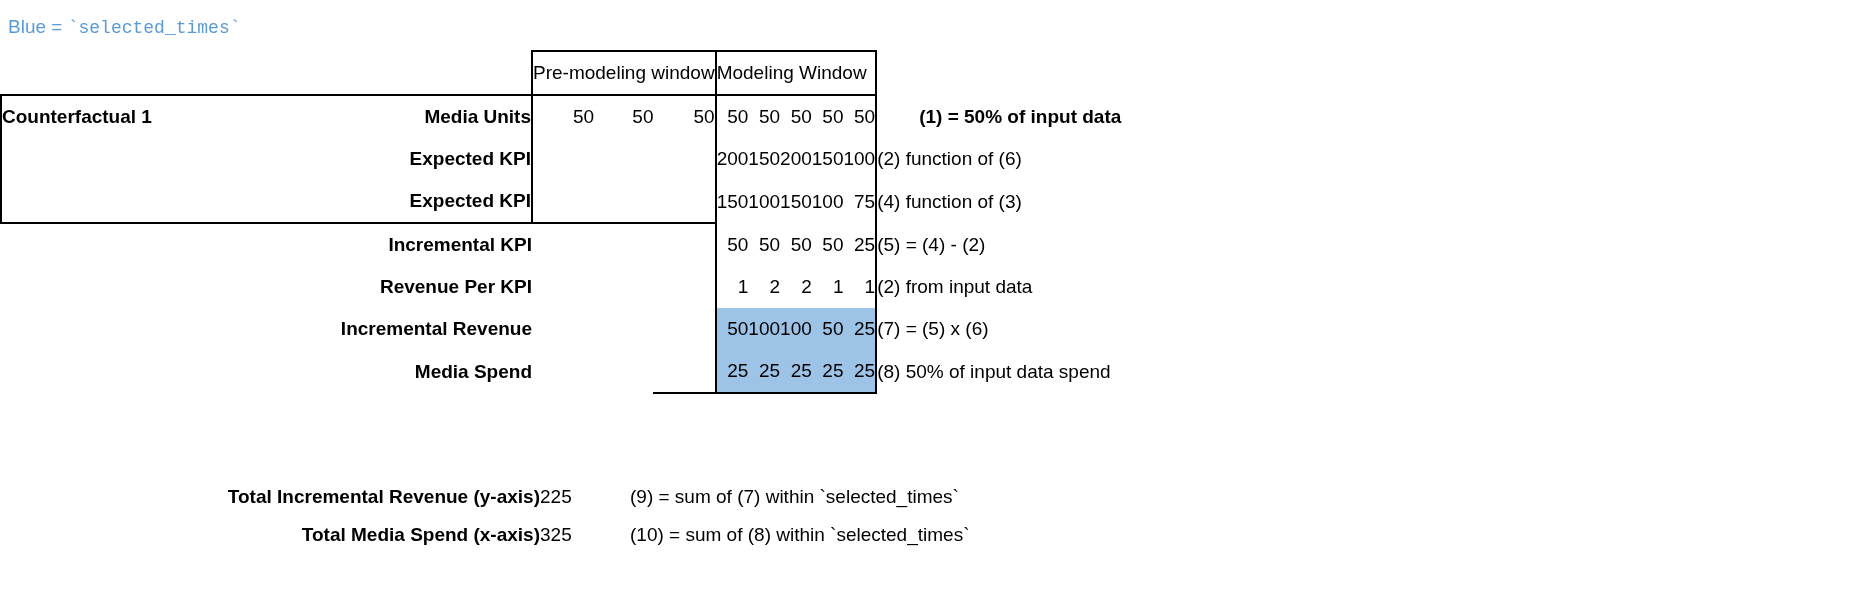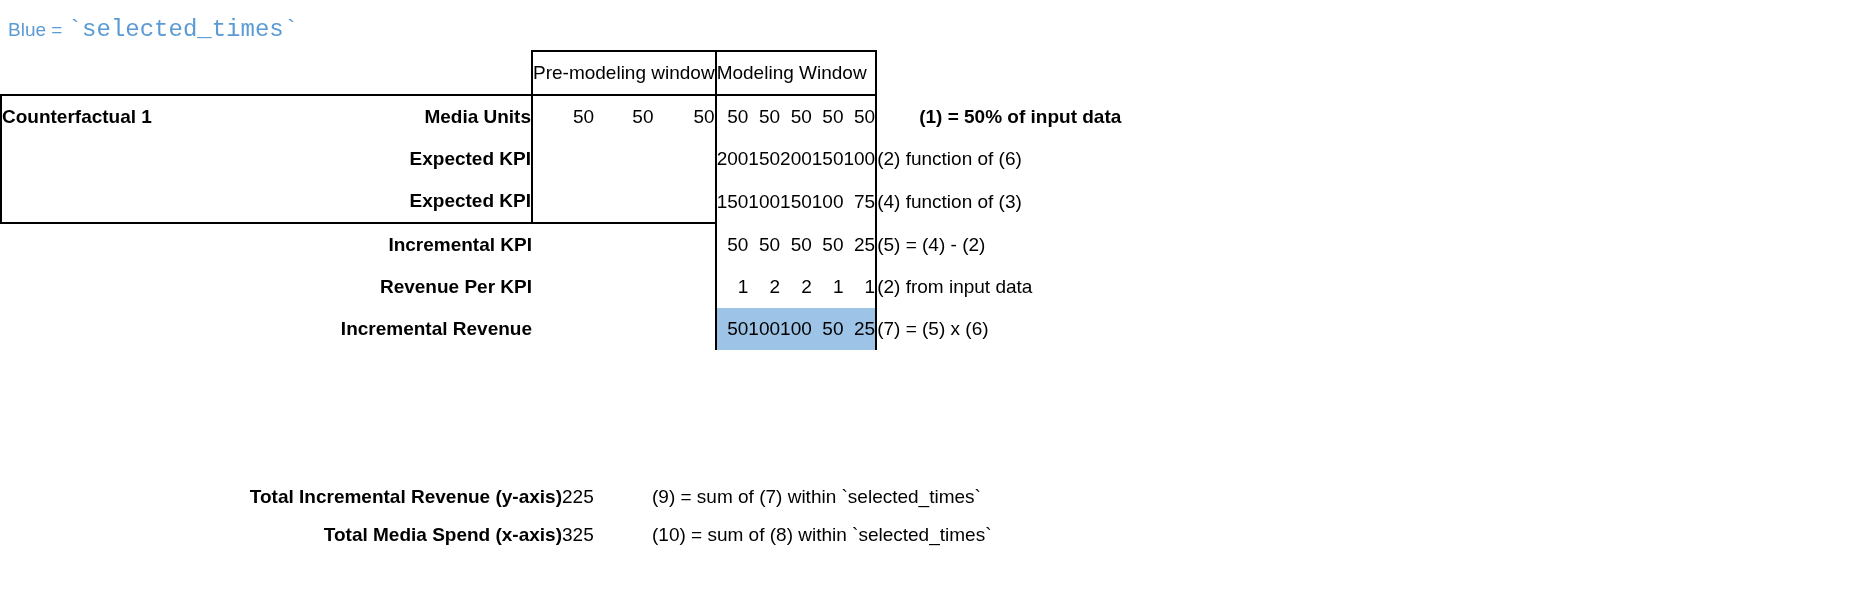--- a/index.html
+++ b/index.html
@@ -19,21 +19,21 @@
   .legend {
     position: absolute;
     left: 8px;
     top: 16px;
     font-size: 19px;
     color: #5a9bd5;
     white-space: nowrap;
   }
   .legend .mono {
     font-family: "Liberation Mono", monospace;
-    font-size: 24px;
+    font-size: 18px;
   }
 
   .diagram {
     position: absolute;
     left: 0px;
     top: 50px;
   }
 
   table.grid {
     border-collapse: collapse;
@@ -98,21 +98,20 @@
 
   .totals {
     position: absolute;
     left: 0px;
     top: 478px;
     font-size: 19px;
   }
   table.totals-table {
     border-collapse: collapse;
     font-size: 19px;
-    margin-left: 22px;
   }
   table.totals-table td { padding: 0; height: 38px; }
   .tot-label {
     text-align: right;
     font-weight: bold;
     width: 540px;
     padding-right: 10px;
     white-space: nowrap;
   }
   .tot-val {
@@ -226,20 +225,33 @@
       <td class="num"></td>
       <td class="num b-right"></td>
       <td class="num blue">50</td>
       <td class="num blue">100</td>
       <td class="num blue">100</td>
       <td class="num blue">50</td>
       <td class="num blue b-right">25</td>
       <td class="note">(7) = (5) x (6)</td>
     </tr>
 
+    <tr>
+      <td class="rowlabel-left"></td>
+      <td class="rowlabel">Media Spend</td>
+      <td class="num"></td>
+      <td class="num"></td>
+      <td class="num b-right b-bottom"></td>
+      <td class="num blue b-bottom">25</td>
+      <td class="num blue b-bottom">25</td>
+      <td class="num blue b-bottom">25</td>
+      <td class="num blue b-bottom">25</td>
+      <td class="num blue b-right b-bottom">25</td>
+      <td class="note">(8) 50% of input data spend</td>
+    </tr>
 
   </tbody>
     </table>
 </div>
 
 <div class="totals">
   <table class="totals-table">
     <tbody>
         <tr>
       <td class="tot-label">Total Incremental Revenue (y-axis)</td>

